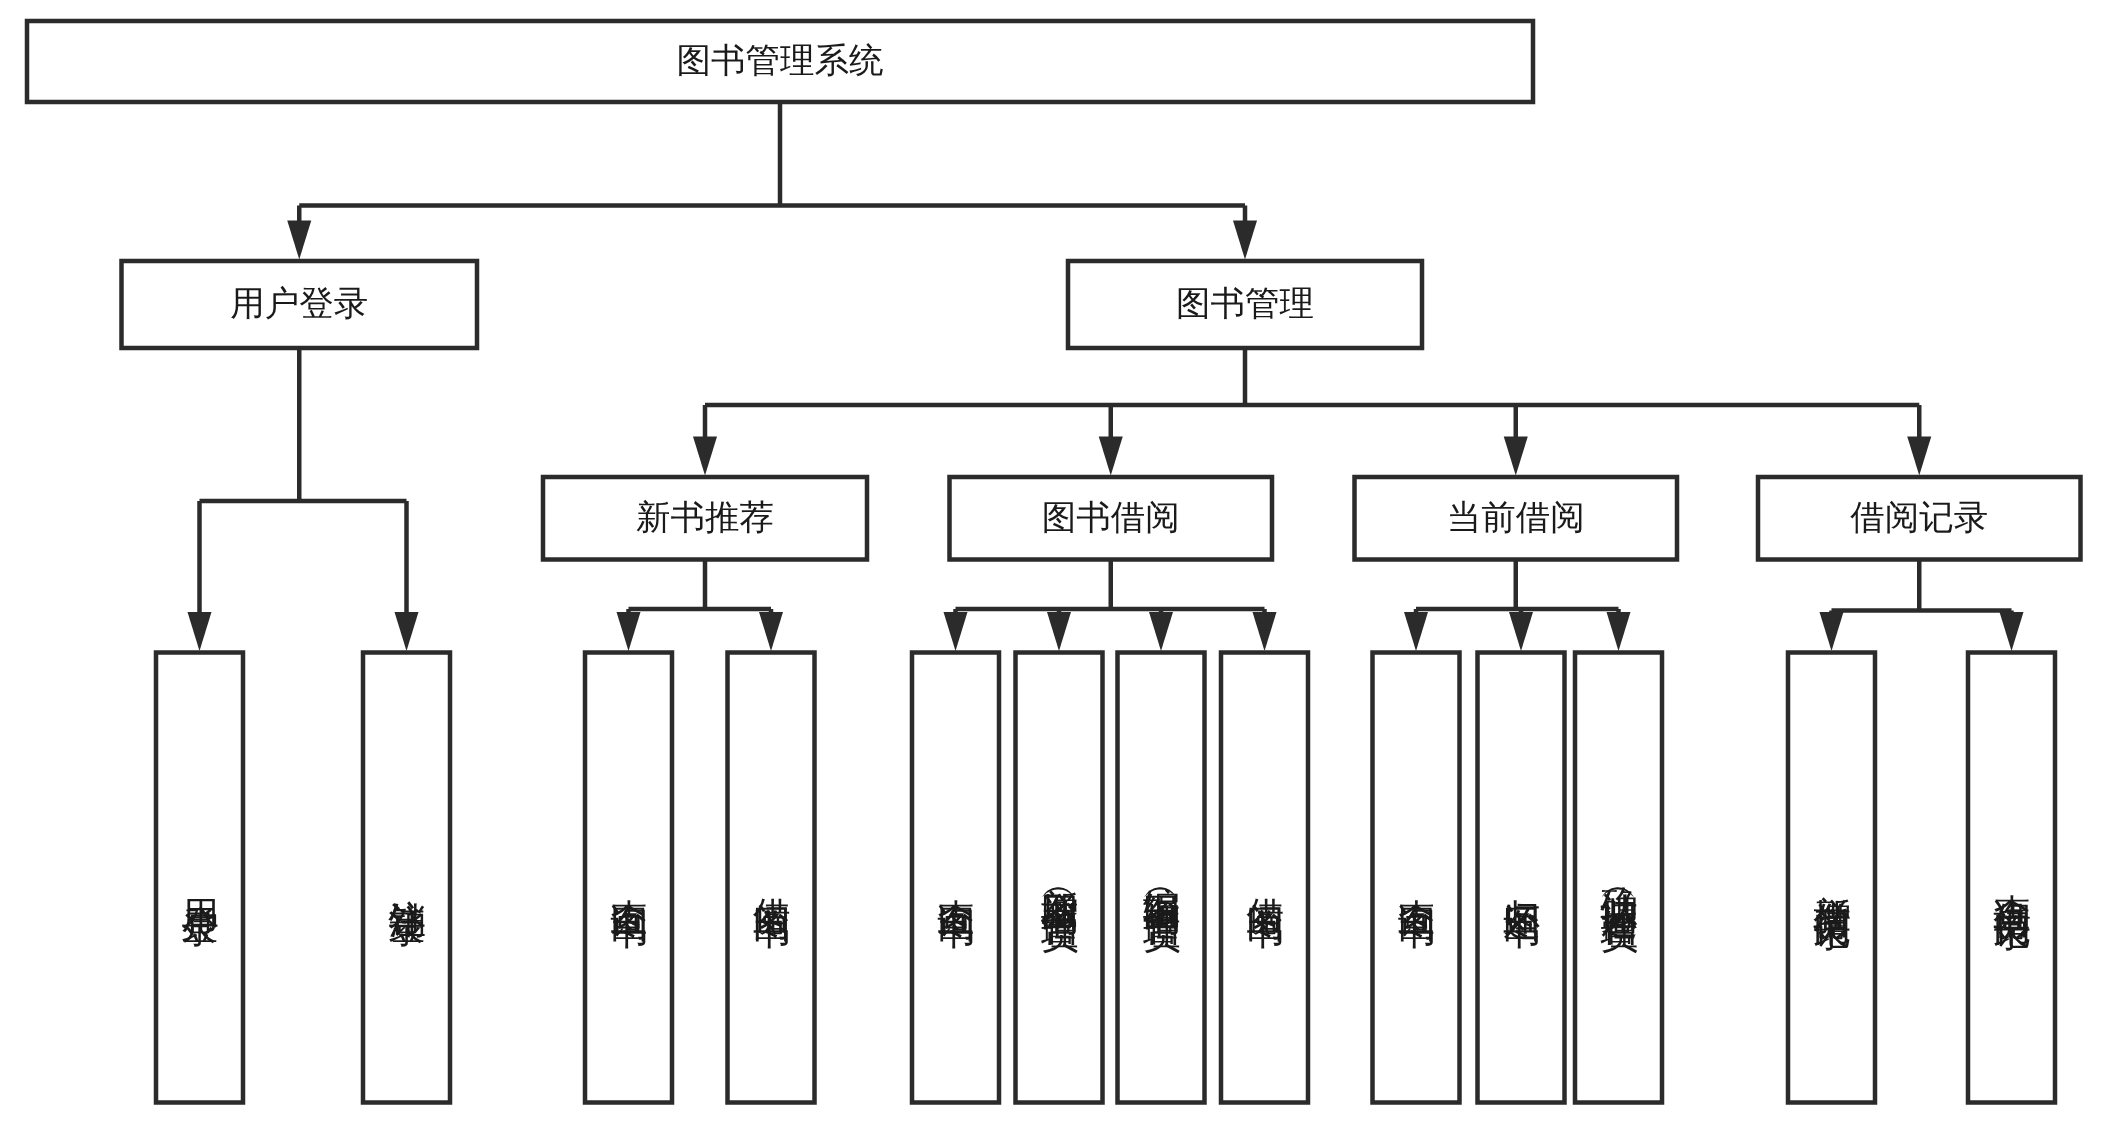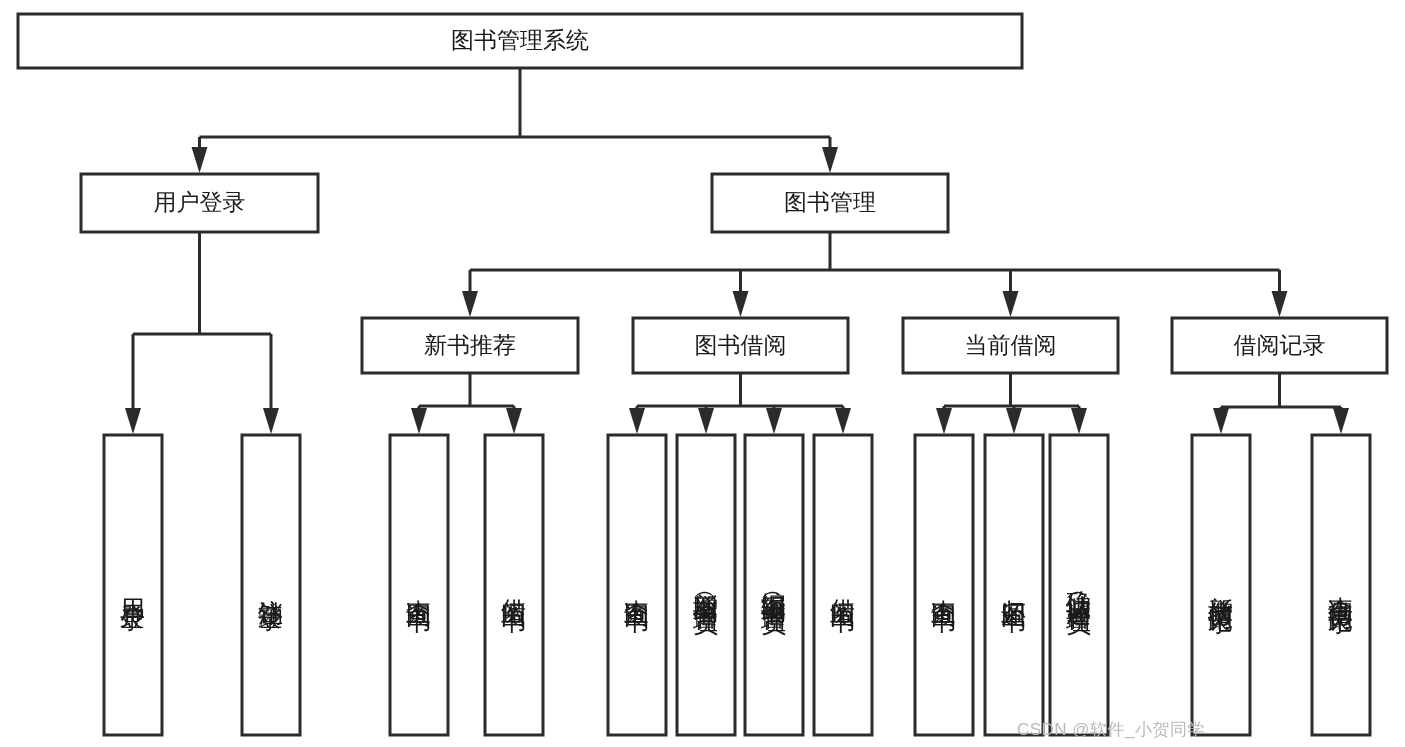--- a/index.html
+++ b/index.html
@@ -216,14 +216,13 @@
         <g>
           <rect x="1192" y="435" width="58" height="300" class="node-rect"></rect>
           <text x="1221" y="585" class="node-label-v" text-anchor="middle" dominant-baseline="central">新增借阅记录</text>
         </g>
         <g>
           <rect x="1312" y="435" width="58" height="300" class="node-rect"></rect>
           <text x="1341" y="585" class="node-label-v" text-anchor="middle" dominant-baseline="central">查询借阅记录</text>
         </g>
       </g>
   </svg>
-  <div class="watermark">CSDN @软件_小贺同学</div>
 </div>
 
 </body></html>

